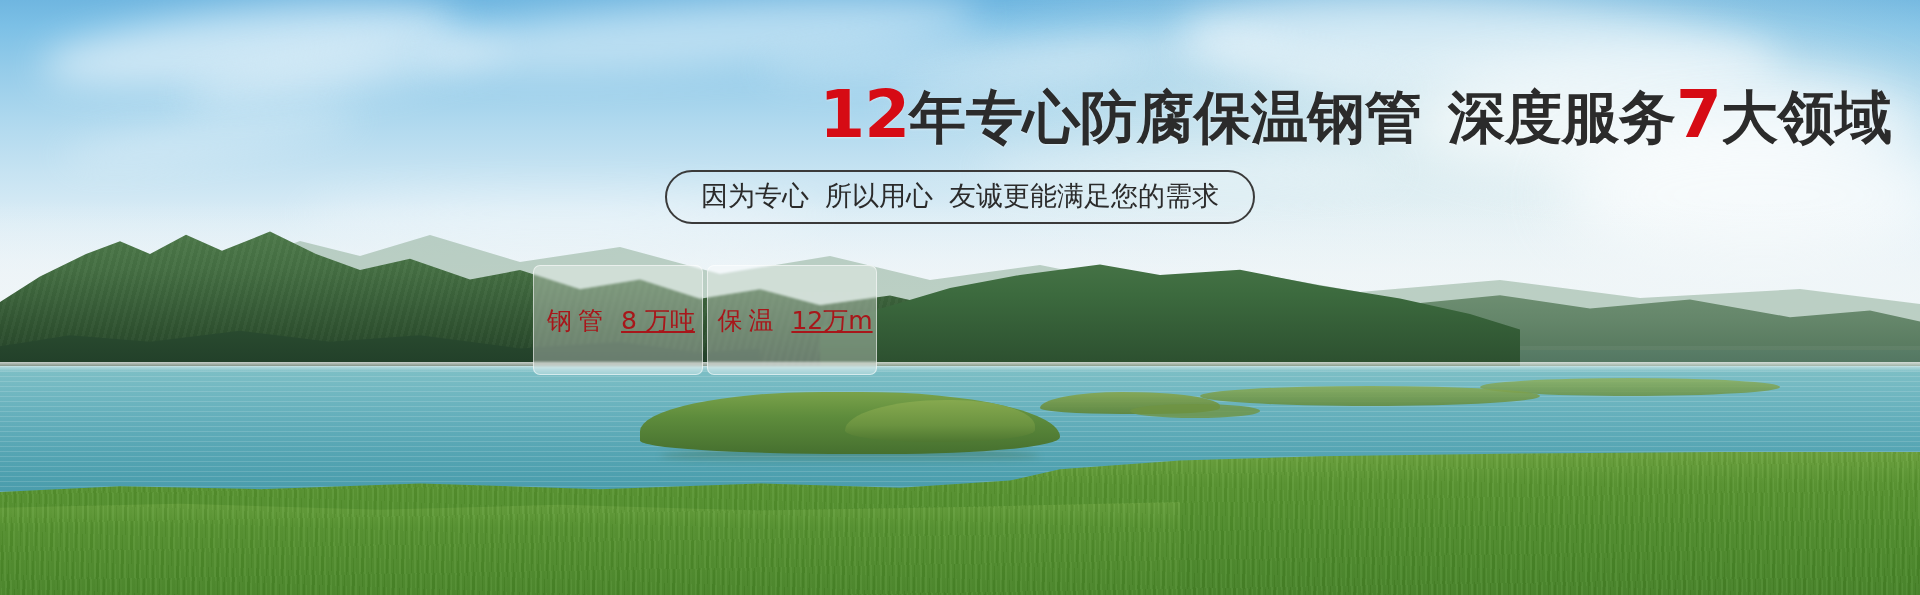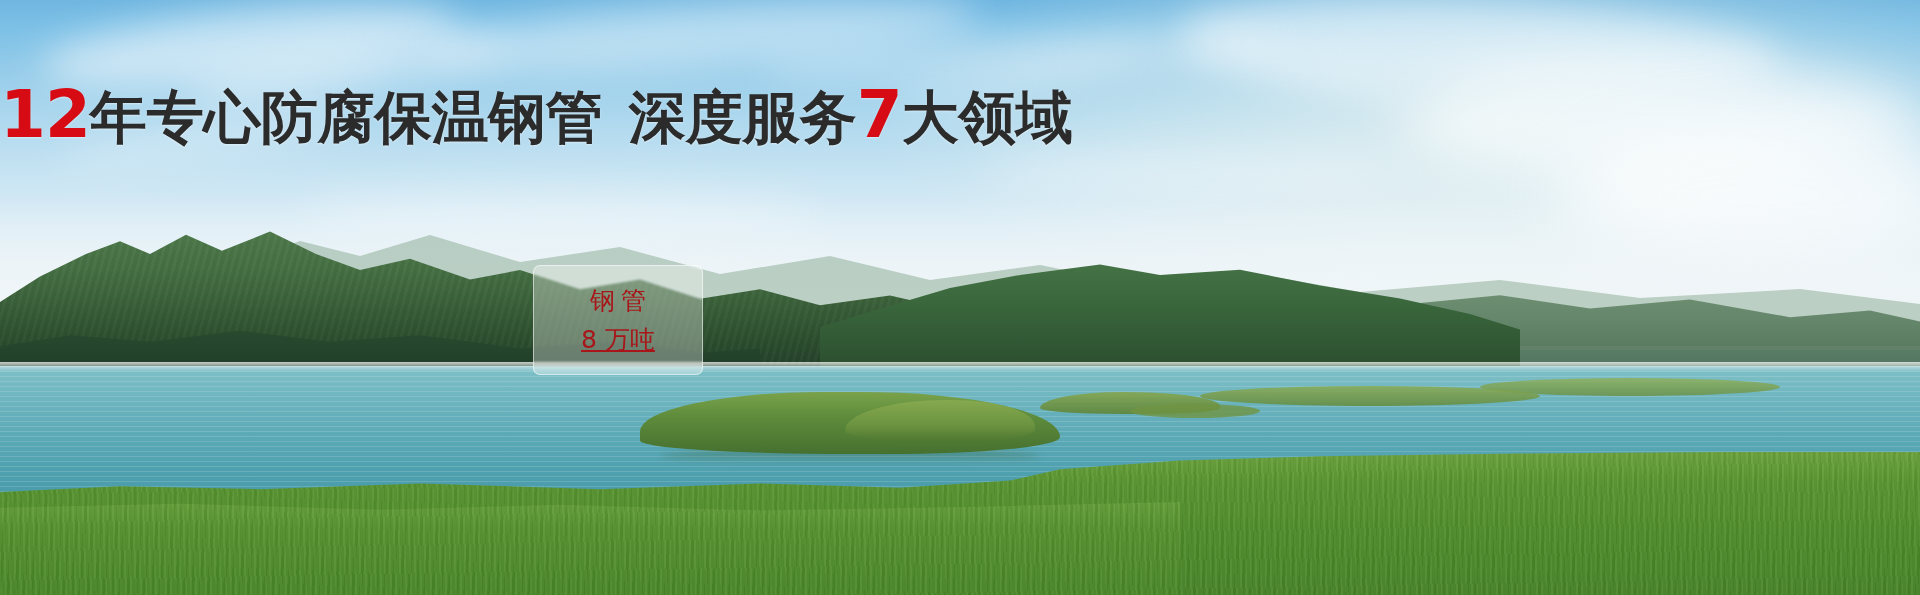--- a/index.html
+++ b/index.html
@@ -202,21 +202,21 @@
   .grass-glow {
     position:absolute; left:1180px; top:452px; width:740px; height:143px;
     background: radial-gradient(ellipse 500px 120px at 1640px 520px, rgba(190,230,120,.45), rgba(190,230,120,0) 72%);
   }
 
   
   .content { position:absolute; left:0; top:0; width:1920px; height:595px; }
 
   .headline {
     position:absolute; left:0; top:84px; width:1892px;
-    text-align:left;
+    text-align:right;
     font-family: "DejaVu Sans", "Liberation Sans", sans-serif;
     font-weight:700;
     font-size:57px;
     line-height:62px;
     letter-spacing:0px;
     color:#2b2b2b;
     white-space:nowrap;
     text-shadow: 0 1px 2px rgba(255,255,255,.45);
   }
   .headline .red {
@@ -248,21 +248,21 @@
     display:flex;
     gap:4px;
   }
   .card {
     width:170px;
     height:110px;
     background: rgba(255,255,255,.32);
     border: 1px solid rgba(255,255,255,.55);
     border-radius:7px;
     display:flex;
-    flex-direction:column;
+    flex-direction:row;
     align-items:center;
     justify-content:center;
     gap:12px;
     backdrop-filter: blur(1px);
   }
   .card-label {
     font-size:25px;
     line-height:27px;
     color:#a8161a;
     letter-spacing:6px;
@@ -329,26 +329,33 @@
   <div class="grass-left"></div>
   <div class="grass-tex"></div>
   <div class="grass-glow"></div>
 
   <div class="content">
 
     <div class="headline">
       <span class="red">12</span><span>年专心防腐保温钢管</span><span class="gap"></span><span>深度服务</span><span class="red">7</span><span>大领域</span>
     </div>
 
+    <div class="pill">
+      <span>因为专心</span><span class="sp"></span><span>所以用心</span><span class="sp"></span><span>友诚更能满足您的需求</span>
+    </div>
 
     <div class="cards">
 
       <div class="card">
         <div class="card-label">钢管</div>
         <div class="card-value"><span>8 万吨</span></div>
       </div>
 
 
+      <div class="card">
+        <div class="card-label">保温</div>
+        <div class="card-value"><span>12万m</span></div>
+      </div>
 
     </div>
 
   </div>
 </div>
 
 </body></html>

